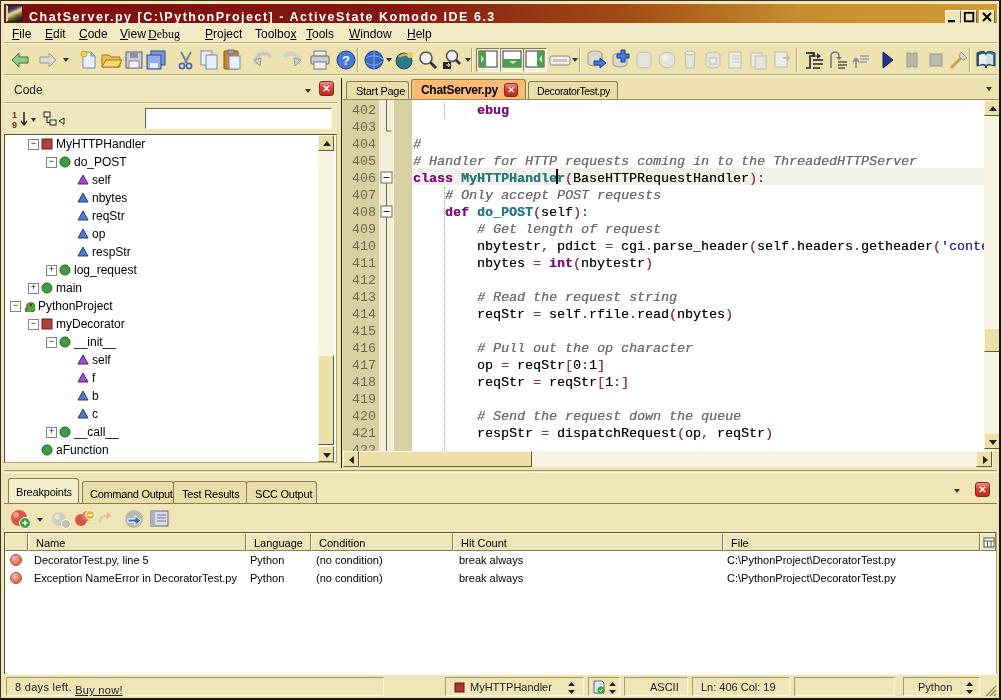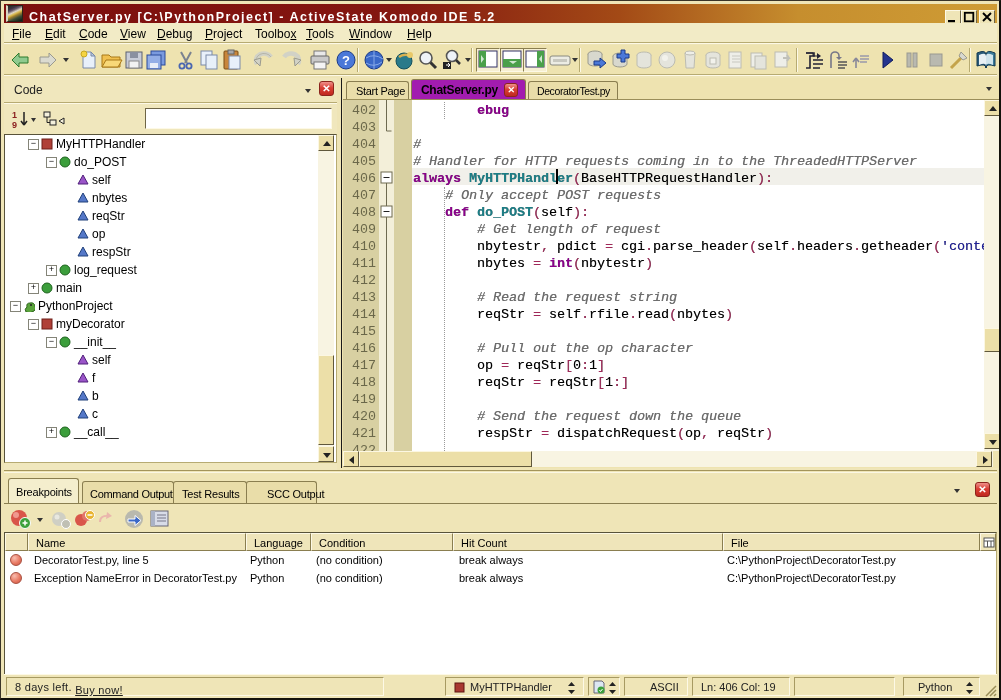--- a/index.html
+++ b/index.html
@@ -52,21 +52,21 @@
 
 .sb-btn { position:absolute; background:#ecdfa8; border:1px solid; border-color:#fcf7e2 #60583c #60583c #fcf7e2; }
 .sb-track { position:absolute; background:#f8f4e2; }
 .sb-thumb { position:absolute; background:#ecdfa8; border:1px solid; border-color:#fcf7e2 #60583c #60583c #fcf7e2; }
 .arr { position:absolute; width:0; height:0; }
 
 #editor { left:341px; top:78px; width:658px; height:390px; border-left:1px solid #1a1a1a; background:#eee3b0; }
 #tabrow { position:absolute; left:0; top:0; width:657px; height:22px; }
 .etab { position:absolute; top:3px; height:19px; background:#e9dda9; border:1px solid #8a7e50; border-bottom:none;
   border-radius:3px 3px 0 0; font-size:11px; letter-spacing:-0.3px; color:#000; }
-.etab.active { top:1px; height:33px; background:#a21caf; font-weight:bold; font-size:12px; }
+.etab.active { top:1px; height:33px; background:#fdba74; font-weight:bold; font-size:12px; }
 .etab .t { position:absolute; top:3px; left:9px; white-space:nowrap; }
 #edmain { position:absolute; left:1px; top:22px; width:656px; height:351px; background:#fff; }
 #lnmargin { position:absolute; left:0; top:0; width:36px; height:351px; background:#d8d0a2; }
 #lnmargin pre { position:absolute; right:3px; top:2px; text-align:right;
   font-family:"Liberation Mono",monospace; font-size:13.33px; line-height:17px; color:#6b684a; }
 #foldmargin { position:absolute; left:36px; top:0; width:15px; height:351px; background:#f3efd9; }
 #bpmargin { position:absolute; left:51px; top:0; width:18px; height:351px; background:#d8d0a2; }
 #codearea { position:absolute; left:69px; top:0; width:573px; height:351px; background:#fff; overflow:hidden; }
 #codearea pre { position:absolute; left:1px; top:2px; font-family:"Liberation Mono",monospace;
   font-size:13.33px; line-height:17px; color:#000; text-shadow:0.3px 0 0 rgba(0,0,0,0.55); }
@@ -100,38 +100,38 @@
 .ssec { position:absolute; top:2px; height:19px; border:1px solid; border-color:#a79a62 #fdf9e6 #fdf9e6 #a79a62; font-size:11px; color:#222; }
 .ssec span { position:absolute; top:3px; white-space:nowrap; }
 .spin { position:absolute; width:7px; height:12px; }
 </style>
 </head>
 <body>
 <div id="frame"></div>
 
 <div id="titlebar" class="abs">
   <div id="winicon" class="abs"></div>
-  <div id="wintitle" class="abs">ChatServer.py [C:\PythonProject] - ActiveState Komodo IDE 5.2</div>
+  <div id="wintitle" class="abs">ChatServer.py [C:\PythonProject] - ActiveState Komodo IDE 6.3</div>
   <div class="tbtn" style="left:941px;"><svg width="14" height="12">
         <rect x="2" y="9" width="7" height="2.2" fill="#000"></rect>
       </svg></div>
   <div class="tbtn" style="left:957px;"><svg width="14" height="12">
         <rect x="2.8" y="1.8" width="8.5" height="8.5" fill="none" stroke="#000" stroke-width="1.8"></rect>
       </svg></div>
   <div class="tbtn" style="left:975px;"><svg width="14" height="12">
         <path d="M3 2 L11 10 M11 2 L3 10" stroke="#000" stroke-width="1.9"></path>
       </svg></div>
 </div>
 
 <div id="menubar" class="abs">
   <div class="mi" style="left:8px;"><span style="text-decoration:underline">F</span>ile</div>
   <div class="mi" style="left:41px;"><span style="text-decoration:underline">E</span>dit</div>
   <div class="mi" style="left:75px;"><span style="text-decoration:underline">C</span>ode</div>
   <div class="mi" style="left:116px;"><span style="text-decoration:underline">V</span>iew</div>
-  <div class="mi" style="left:153px;"><span style="text-decoration:underline">D</span>ebug</div>
+  <div class="mi" style="left:144px;font-family:Liberation Serif, serif;"><span style="text-decoration:underline">D</span>ebug</div>
   <div class="mi" style="left:201px;"><span style="text-decoration:underline">P</span>roject</div>
   <div class="mi" style="left:251px;">Toolbo<span style="text-decoration:underline">x</span></div>
   <div class="mi" style="left:302px;"><span style="text-decoration:underline">T</span>ools</div>
   <div class="mi" style="left:345px;"><span style="text-decoration:underline">W</span>indow</div>
   <div class="mi" style="left:403px;"><span style="text-decoration:underline">H</span>elp</div>
   <div class="grv"></div>
 </div>
 
 <div id="toolbar" class="abs">
   <div class="grv"></div>
@@ -517,20 +517,26 @@
           <path d="M6 1 L11 10 H1 z" fill="#5578c8" stroke="#20407a"></path>
         </svg>
         <span class="lbl" style="left:87px">c</span>
       </div>
     <div class="trow" style="top:288px">
         <span class="pm" style="left:41px">+</span>
         <svg class="ic" style="left:54px">
           <circle cx="6" cy="6" r="5" fill="#3c9e3c" stroke="#1e641e"></circle>
         </svg>
         <span class="lbl" style="left:69px">__call__</span>
+      </div>
+    <div class="trow" style="top:306px">
+        <svg class="ic" style="left:36px">
+          <circle cx="6" cy="6" r="5" fill="#3c9e3c" stroke="#1e641e"></circle>
+        </svg>
+        <span class="lbl" style="left:51px">aFunction</span>
       </div>
     <div class="sb-track" style="left:313px;top:0;width:16px;height:327px;"></div>
     <div class="sb-btn" style="left:313px;top:0;width:16px;height:16px;">
         <div class="arr" style="left:4px;top:5px;border-left:4px solid transparent;border-right:4px solid transparent;border-bottom:5px solid #222;"></div>
       </div>
     <div class="sb-thumb" style="left:313px;top:220px;width:16px;height:90px;"></div>
     <div class="sb-btn" style="left:313px;top:311px;width:16px;height:16px;">
         <div class="arr" style="left:4px;top:6px;border-left:4px solid transparent;border-right:4px solid transparent;border-top:5px solid #222;"></div>
       </div>
   </div>
@@ -588,21 +594,21 @@
     </div>
     <div id="bpmargin"></div>
     <div id="codearea">
       <div class="hl"></div>
       <div class="guide" style="left:32px; top:2px; height:17px;"></div>
       <div class="guide" style="left:32px; top:87px; height:264px;"></div>
       <pre>        <span class="k">ebug</span>
 
 <span class="c">#</span>
 <span class="c"># Handler for HTTP requests coming in to the ThreadedHTTPServer</span>
-<span class="k">always</span> <span class="nm">MyHTTPHandler</span><span class="o">(</span>BaseHTTPRequestHandler<span class="o">):</span>
+<span class="k">class</span> <span class="nm">MyHTTPHandler</span><span class="o">(</span>BaseHTTPRequestHandler<span class="o">):</span>
     <span class="c"># Only accept POST requests</span>
     <span class="k">def</span> <span class="nm">do_POST</span><span class="o">(</span>self<span class="o">):</span>
         <span class="c"># Get length of request</span>
         nbytestr<span class="o">,</span> pdict <span class="o">=</span> cgi<span class="o">.</span>parse_header<span class="o">(</span>self<span class="o">.</span>headers<span class="o">.</span>getheader<span class="o">(</span><span class="s">'content-length'))</span>
         nbytes <span class="o">=</span> <span class="k">int</span><span class="o">(</span>nbytestr<span class="o">)</span>
 
         <span class="c"># Read the request string</span>
         reqStr <span class="o">=</span> self<span class="o">.</span>rfile<span class="o">.</span>read<span class="o">(</span>nbytes<span class="o">)</span>
 
         <span class="c"># Pull out the op character</span>
@@ -637,21 +643,21 @@
   <div class="btab active" style="left:4px; width:71px;">
       <span class="t" style="left:7px">Breakpoints</span>
     </div>
   <div class="btab" style="left:78px; width:92px;">
       <span class="t" style="left:7px;letter-spacing:-0.3px">Command Output</span>
     </div>
   <div class="btab" style="left:169px; width:74px;">
       <span class="t" style="left:8px">Test Results</span>
     </div>
   <div class="btab" style="left:242px; width:71px;">
-      <span class="t" style="left:20px">SCC Output</span>
+      <span class="t" style="left:8px">SCC Output</span>
     </div>
   <div class="dd" style="left:950px; top:11px;"></div>
   <div class="xbtn" style="left:971px; top:4px;">✕</div>
   <div id="btools">
     <svg width="26" height="24" style="position:absolute;left:4px;top:3px">
         <circle cx="11" cy="11" r="8" fill="#d9554a"></circle>
         <circle cx="8" cy="8" r="3" fill="#f0998f"></circle>
         <circle cx="17" cy="16" r="5.5" fill="#3ca03c" stroke="#fff"></circle>
         <path d="M14.5 16 h5 M17 13.5 v5" stroke="#fff" stroke-width="1.5"></path>
       </svg>

